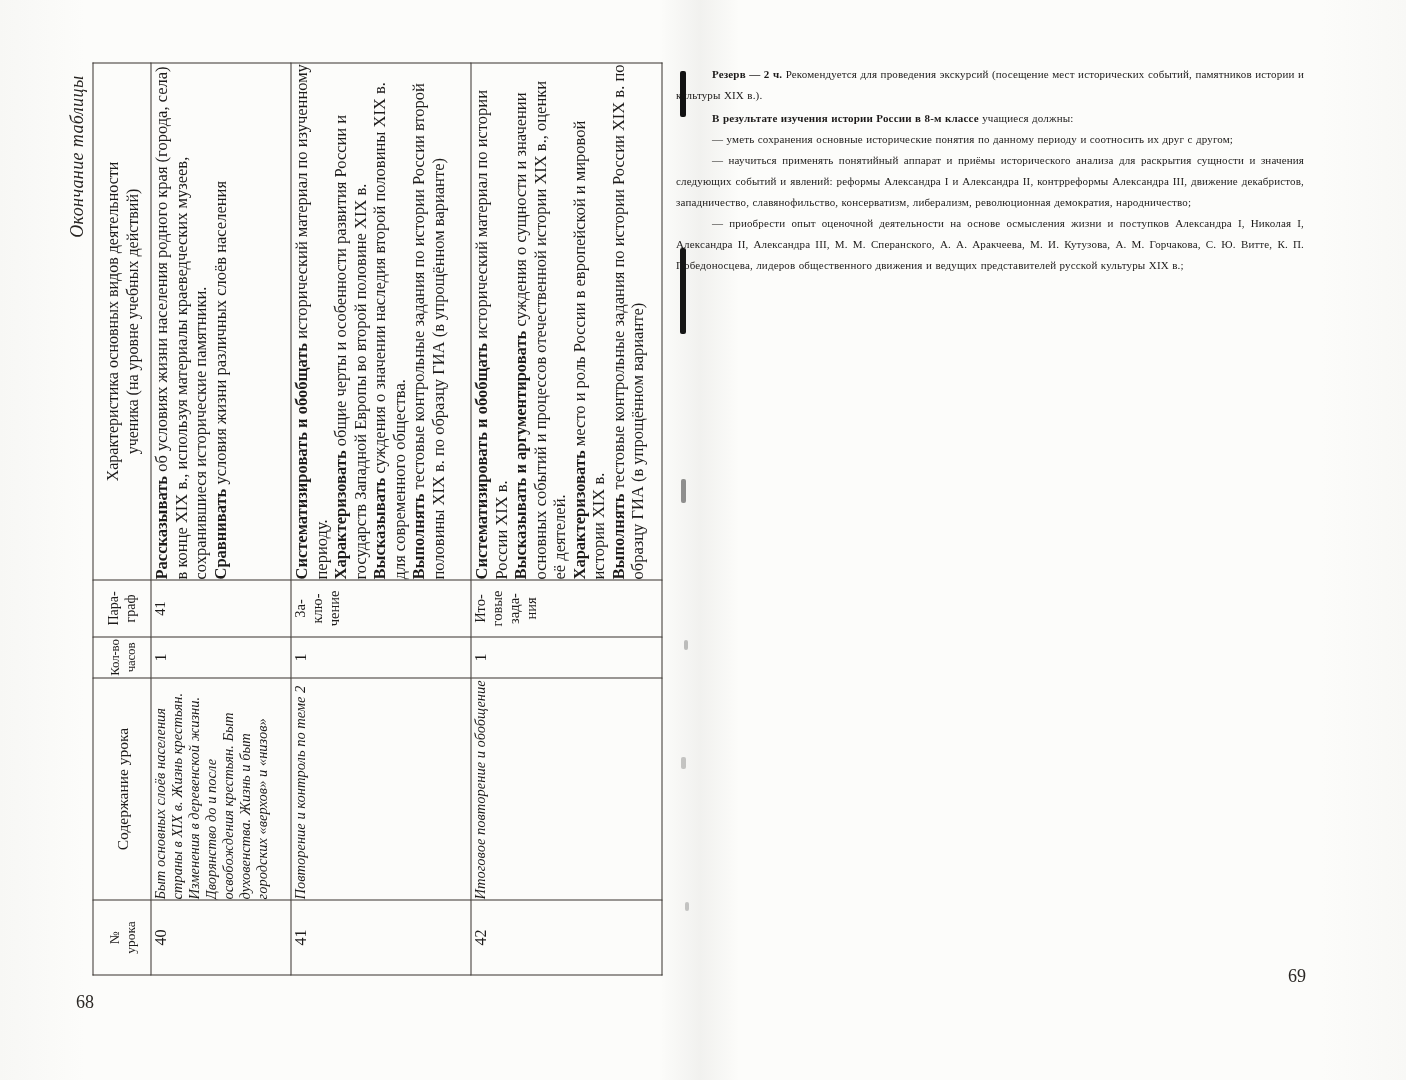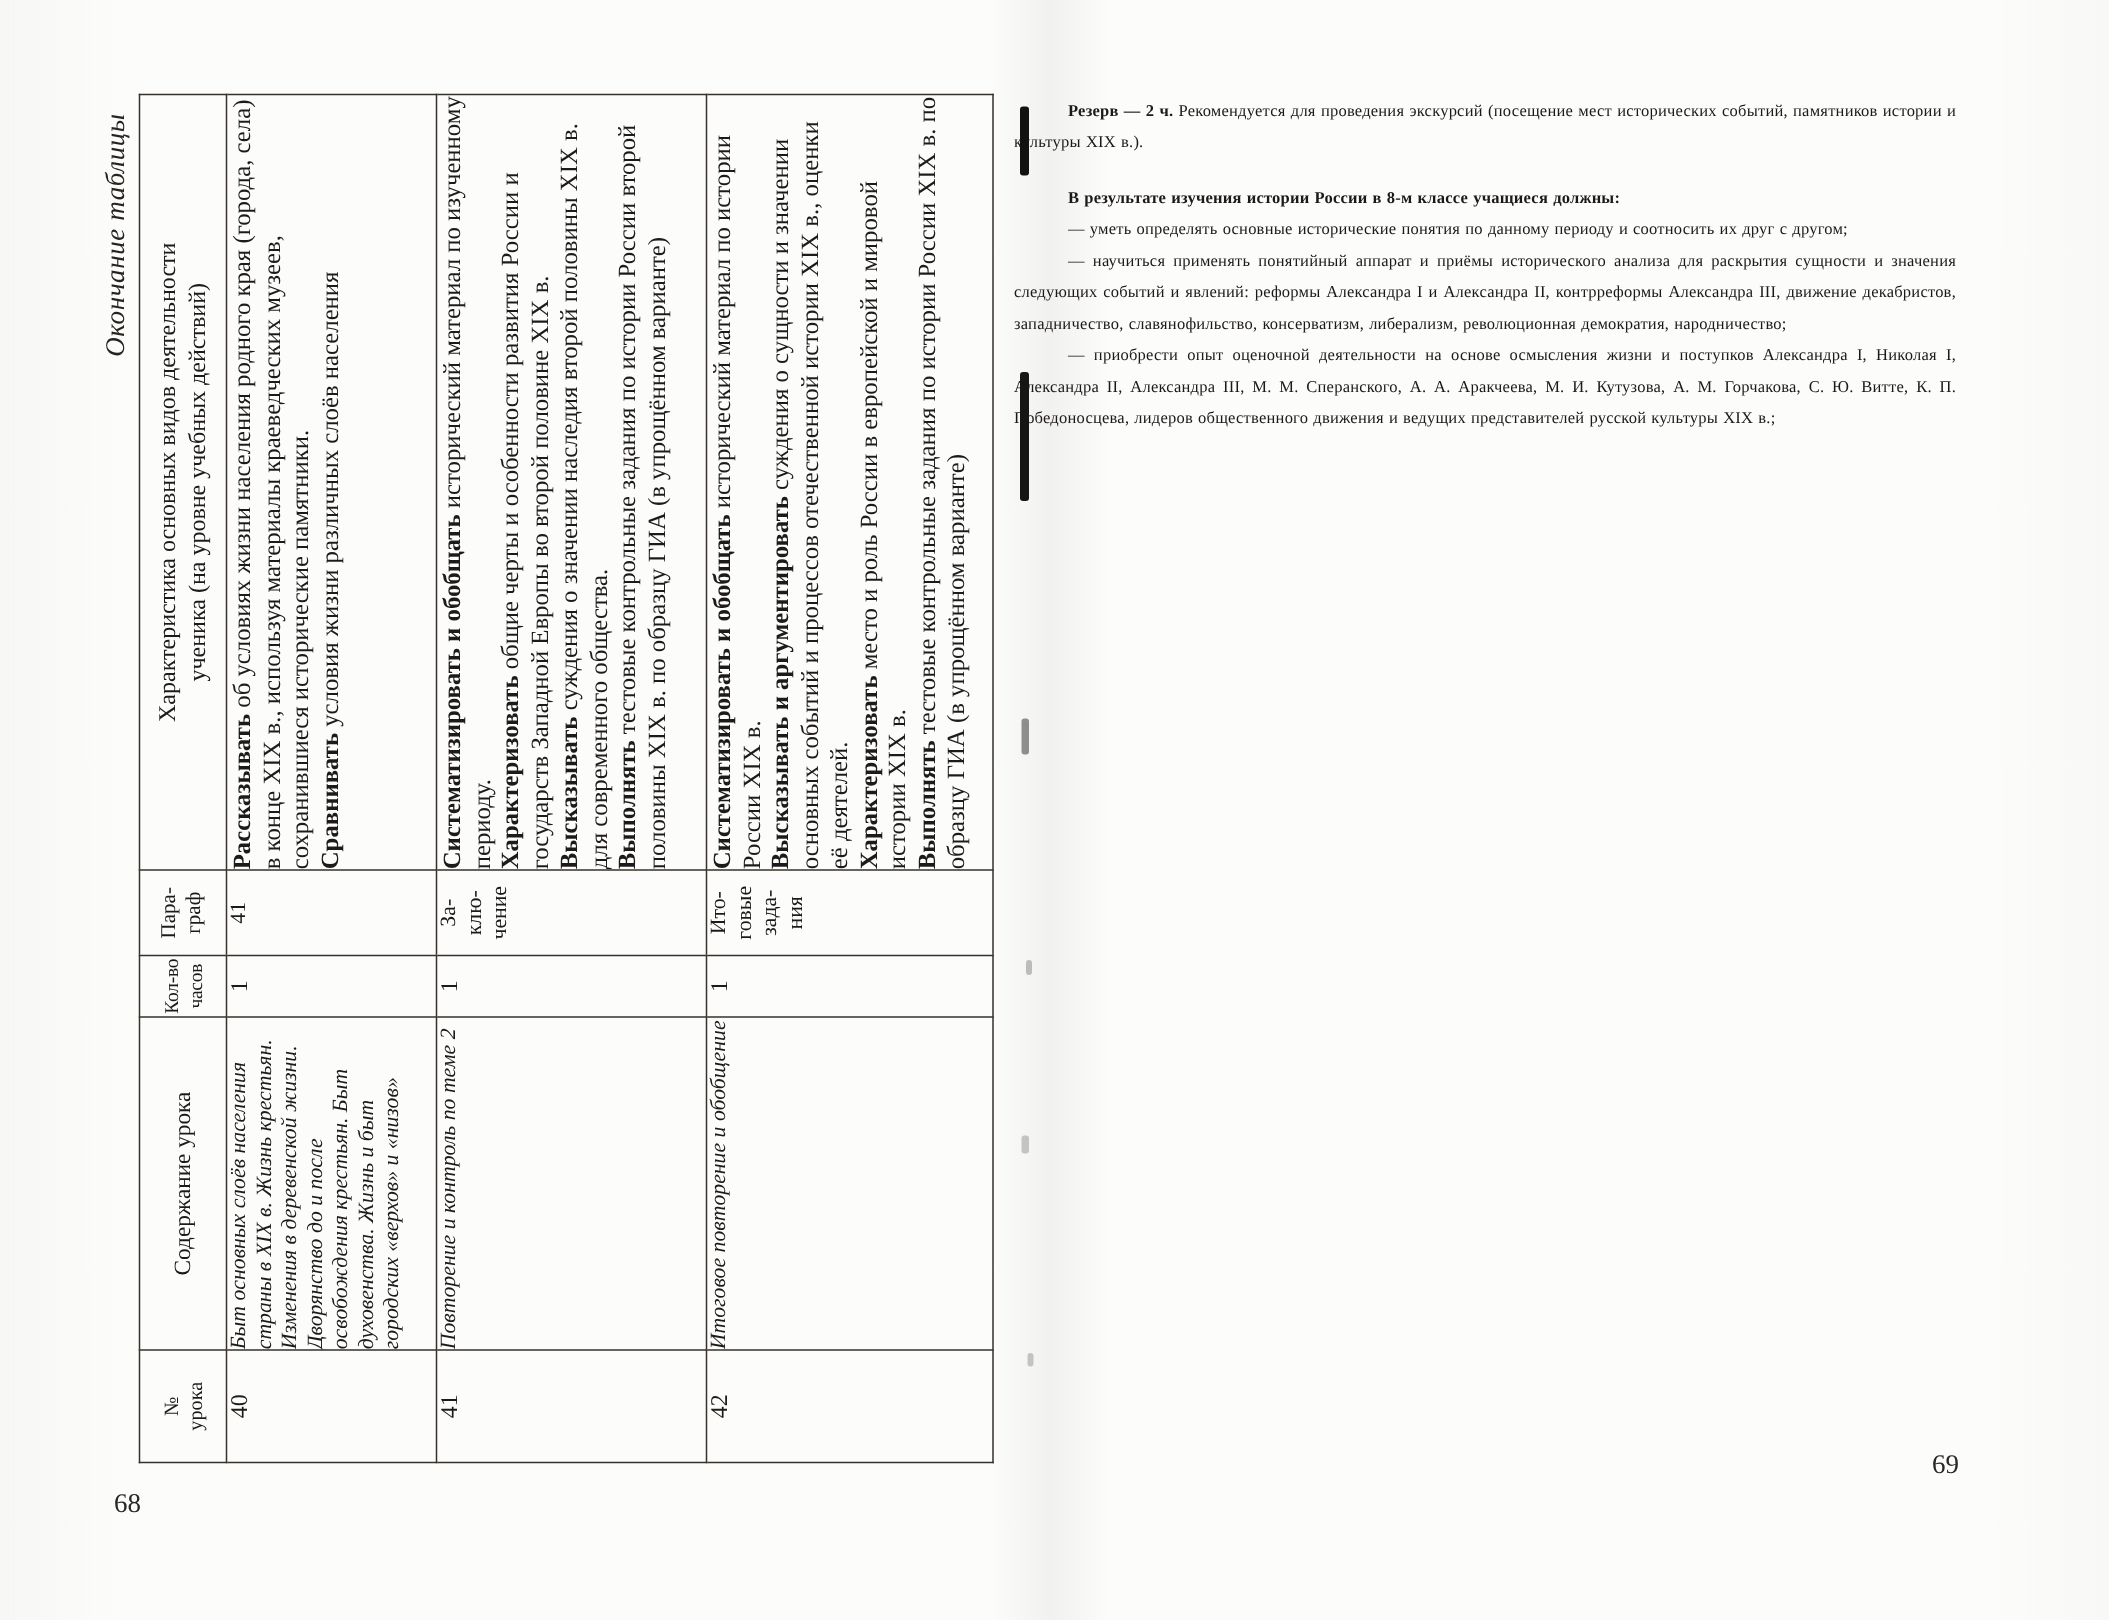--- a/index.html
+++ b/index.html
@@ -35,21 +35,21 @@
   .c-hours { font-size:16px; text-align:center; padding-top:8px; }
   .c-par   { font-size:14.5px; line-height:17px; text-align:center; padding-top:8px;
     white-space:pre-line; }
   .c-char  { font-size:16.5px; line-height:19.5px; padding:7px 8px 4px 9px; }
   .sent { margin:0; }
   
   .rp-text { position:absolute; left:676px; top:64px; width:628px;
     font-size:11px; line-height:21px; text-align:justify;
     letter-spacing:.15px; word-spacing:.5px; color:#1c1a19; }
   .para { text-indent:36px; margin:0; }
-  .para.gap { margin-top:16px;font-weight:bold; }
+  .para.gap { margin-top:2px; }
   
   .pagenum { position:absolute; font-size:18px; color:#2a2724; }
   .pn-left  { left:76px;  top:992px;text-align:center; }
   .pn-right { left:1288px; top:966px; }
   
   .mark { position:absolute; background:#121212; border-radius:2px; }
   .m1 { left:680px; top:71px;  width:6px; height:46px; }
   .m2 { left:680px; top:248px; width:6px; height:86px; background:#161616; }
   .m3 { left:681px; top:479px; width:5px; height:24px; opacity:.45; }
   .m4 { left:684px; top:640px; width:4px; height:10px; opacity:.25; }
@@ -129,21 +129,21 @@
         </tbody>
       </table>
     </div>
     <div class="pagenum pn-left">68</div>
   </div>
 
   <div>
     <div class="rp-text">
       <p class="para"><b>Резерв — 2 ч.</b><span> Рекомендуется для проведения экскурсий (посещение мест исторических событий, памятников истории и культуры XIX в.).</span></p>
       <p class="para gap"><b>В результате изучения истории России в 8-м классе</b><span> учащиеся должны:</span></p>
-      <p class="para"><span>— уметь определять основные исторические понятия по данному периоду и соотносить их друг с другом;</span></p>
+      <p class="para"><span>— уметь сохранения основные исторические понятия по данному периоду и соотносить их друг с другом;</span></p>
       <p class="para"><span>— научиться применять понятийный аппарат и приёмы исторического анализа для раскрытия сущности и значения следующих событий и явлений: реформы Александра I и Александра II, контрреформы Александра III, движение декабристов, западничество, славянофильство, консерватизм, либерализм, революционная демократия, народничество;</span></p>
       <p class="para"><span>— приобрести опыт оценочной деятельности на основе осмысления жизни и поступков Александра I, Николая I, Александра II, Александра III, М. М. Сперанского, А. А. Аракчеева, М. И. Кутузова, А. М. Горчакова, С. Ю. Витте, К. П. Победоносцева, лидеров общественного движения и ведущих представителей русской культуры XIX в.;</span></p>
     </div>
     <div class="pagenum pn-right">69</div>
   </div>
 
   <div class="mark m1"></div>
   <div class="mark m2"></div>
   <div class="mark m3"></div>
   <div class="mark m4"></div>

